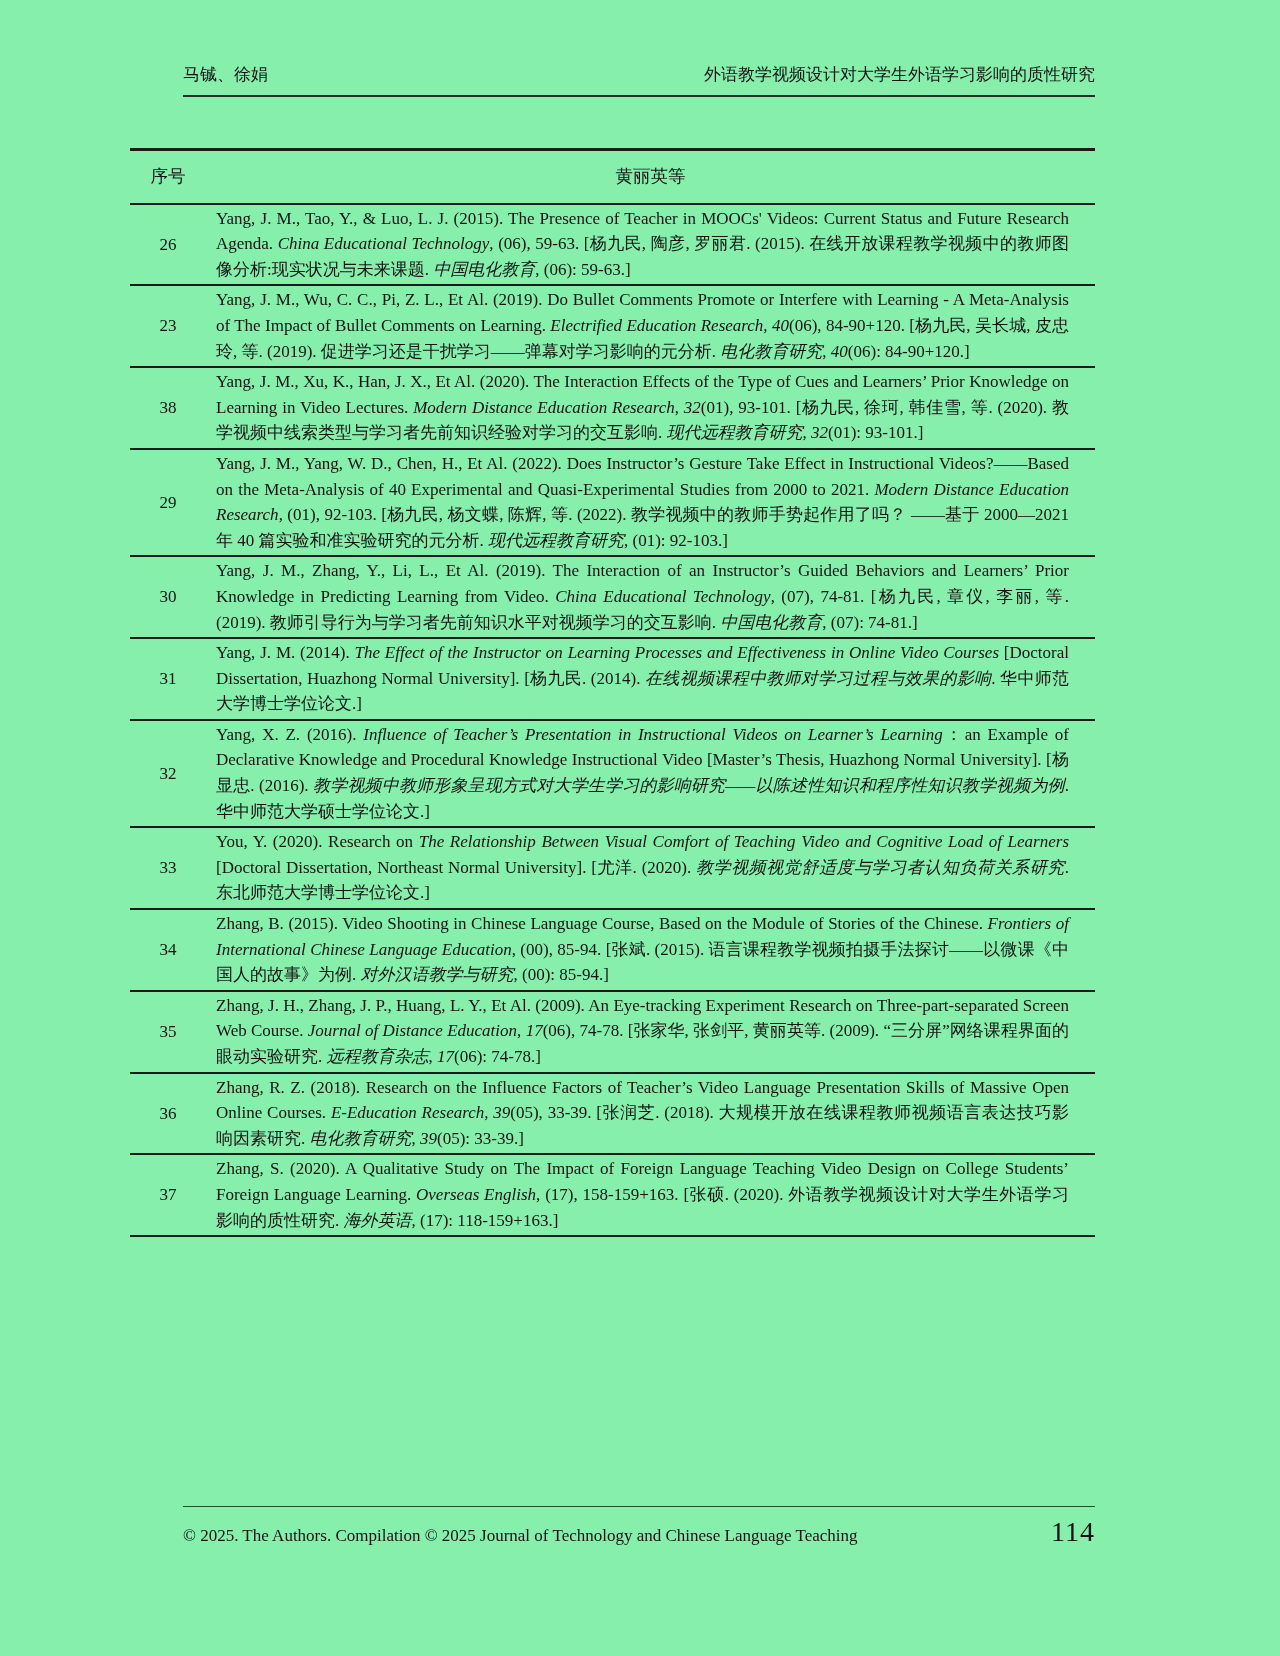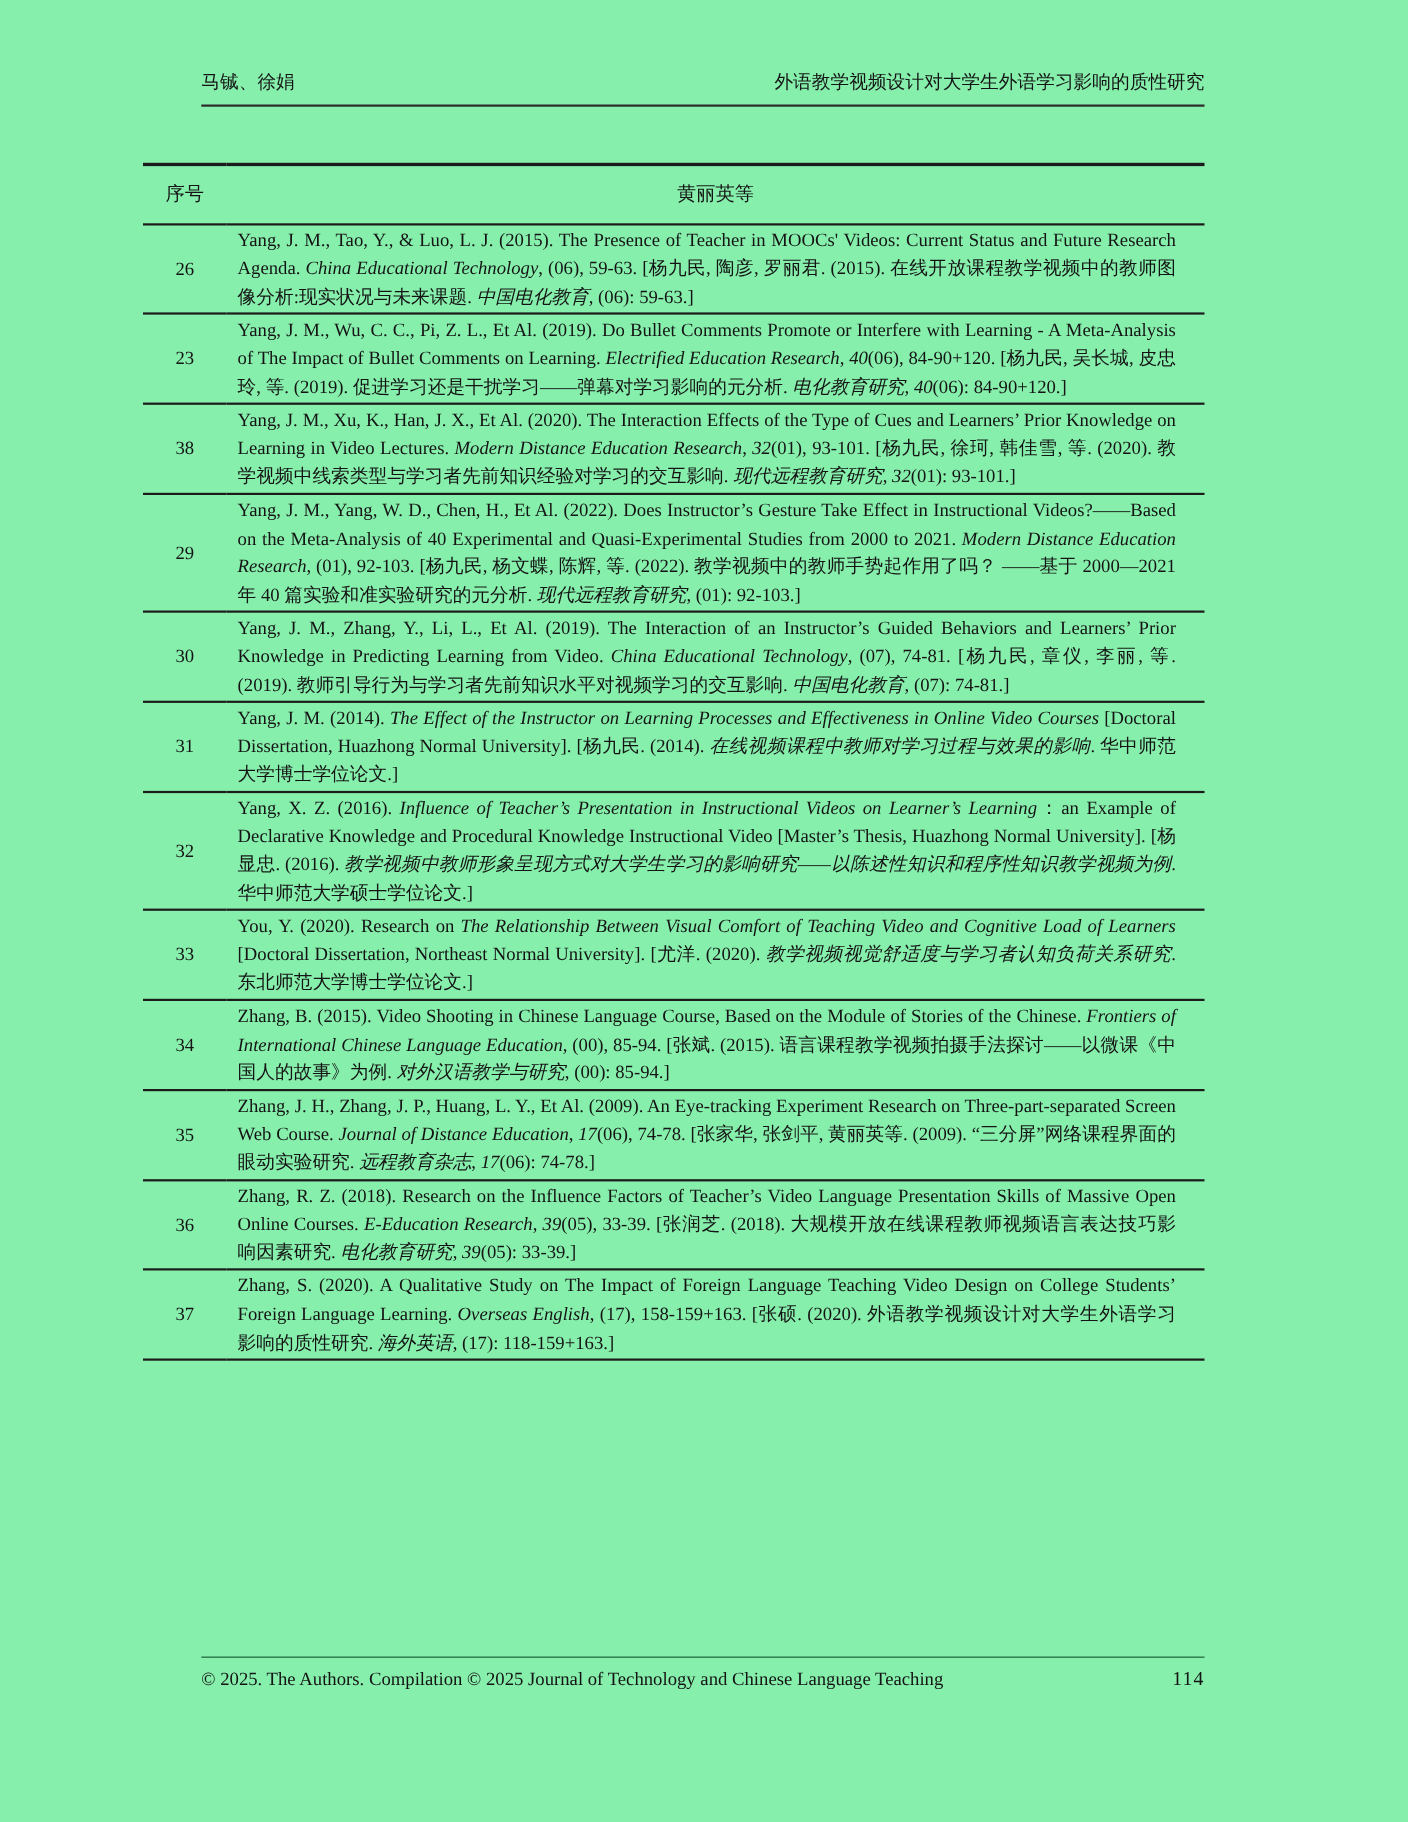--- a/index.html
+++ b/index.html
@@ -45,21 +45,21 @@
   .ref-table tbody tr.partial-row td.cell-src { padding-top:9px; padding-bottom:9px; }
   .it { font-style:italic; }
 
   
   .doc-footer {
     position:absolute; left:183px; top:1506px; width:912px;
     border-top:1px solid #14532d; padding-top:9px;
     display:flex; justify-content:space-between; align-items:baseline;
     font-size:17px;
   }
-  .page-num { font-size:18px; letter-spacing:1px; }
+  .page-num { font-size:28px; letter-spacing:1px; }
 </style>
 </head>
 <body>
 
 <div class="page">
 
   <div class="doc-header">
     <span>马铖、徐娟</span>
     <span>外语教学视频设计对大学生外语学习影响的质性研究</span>
   </div>

